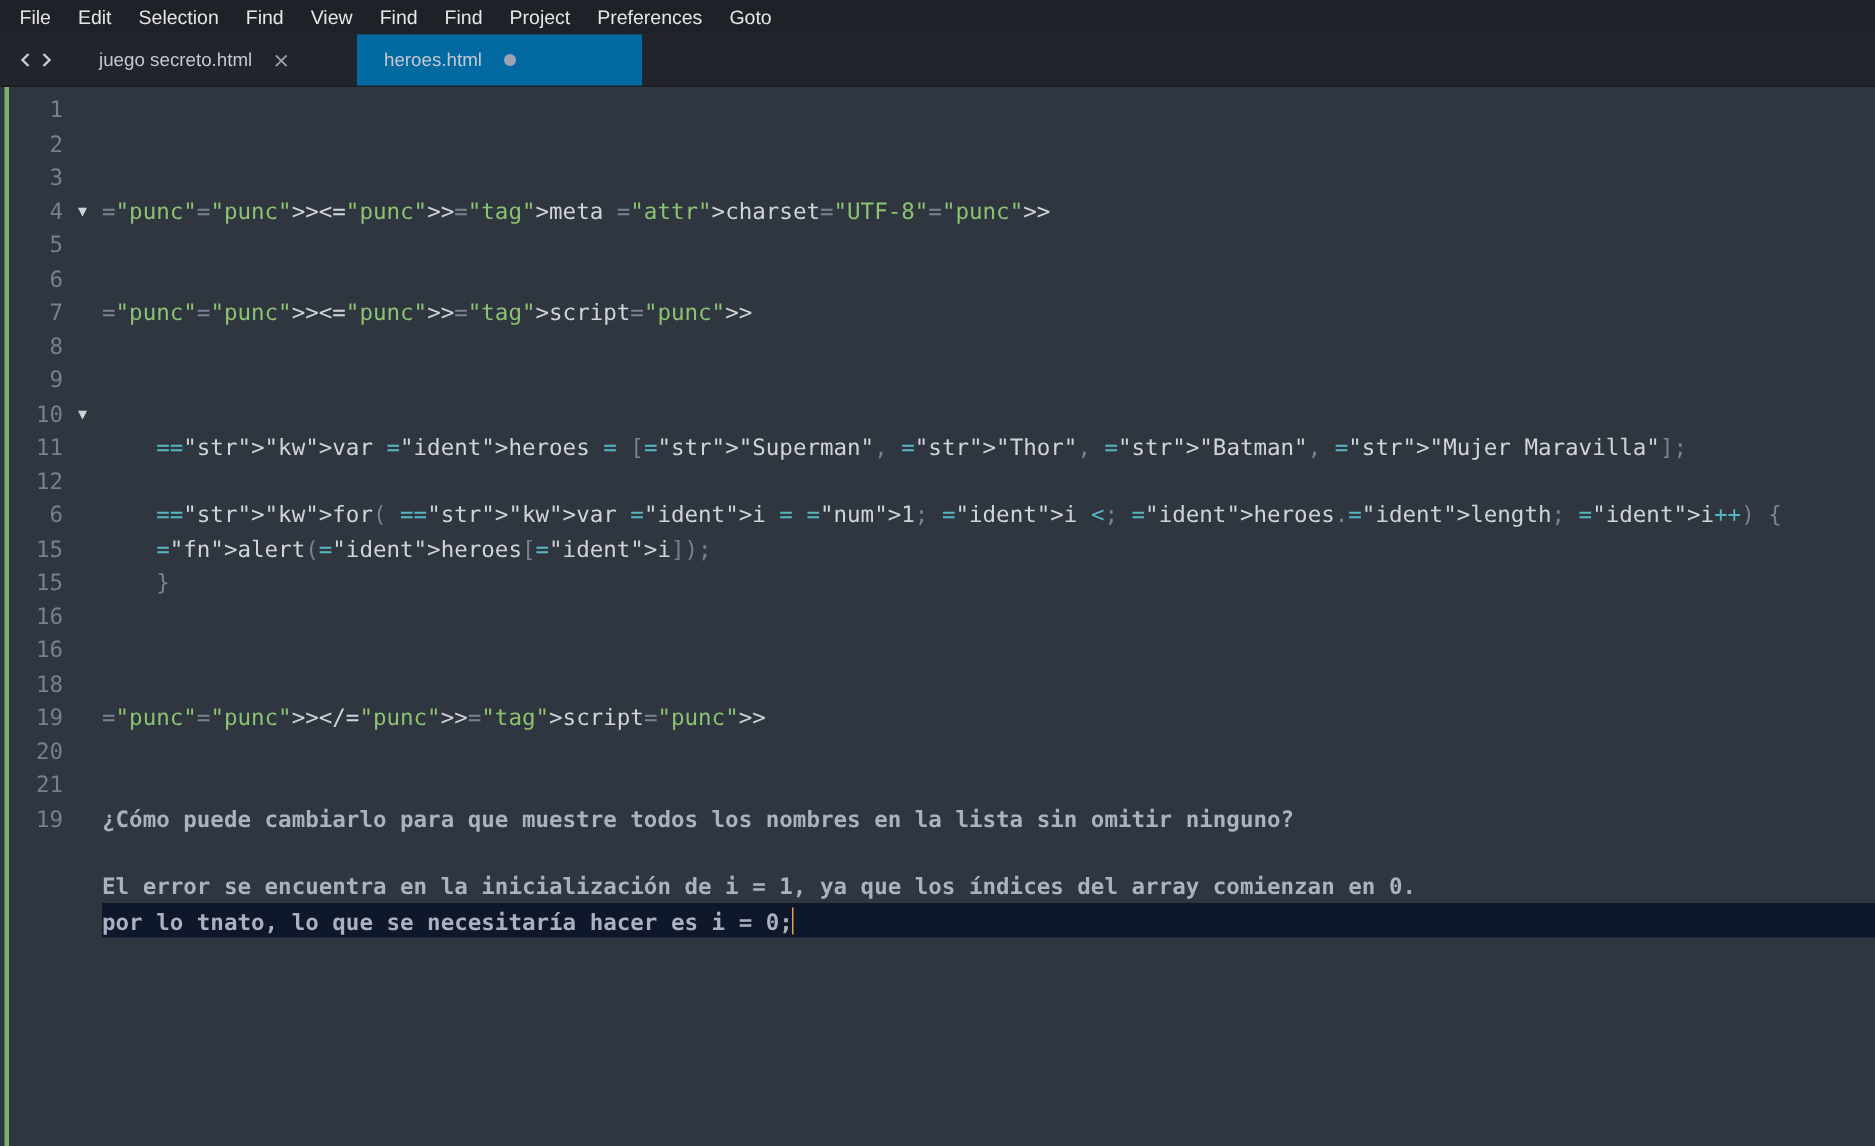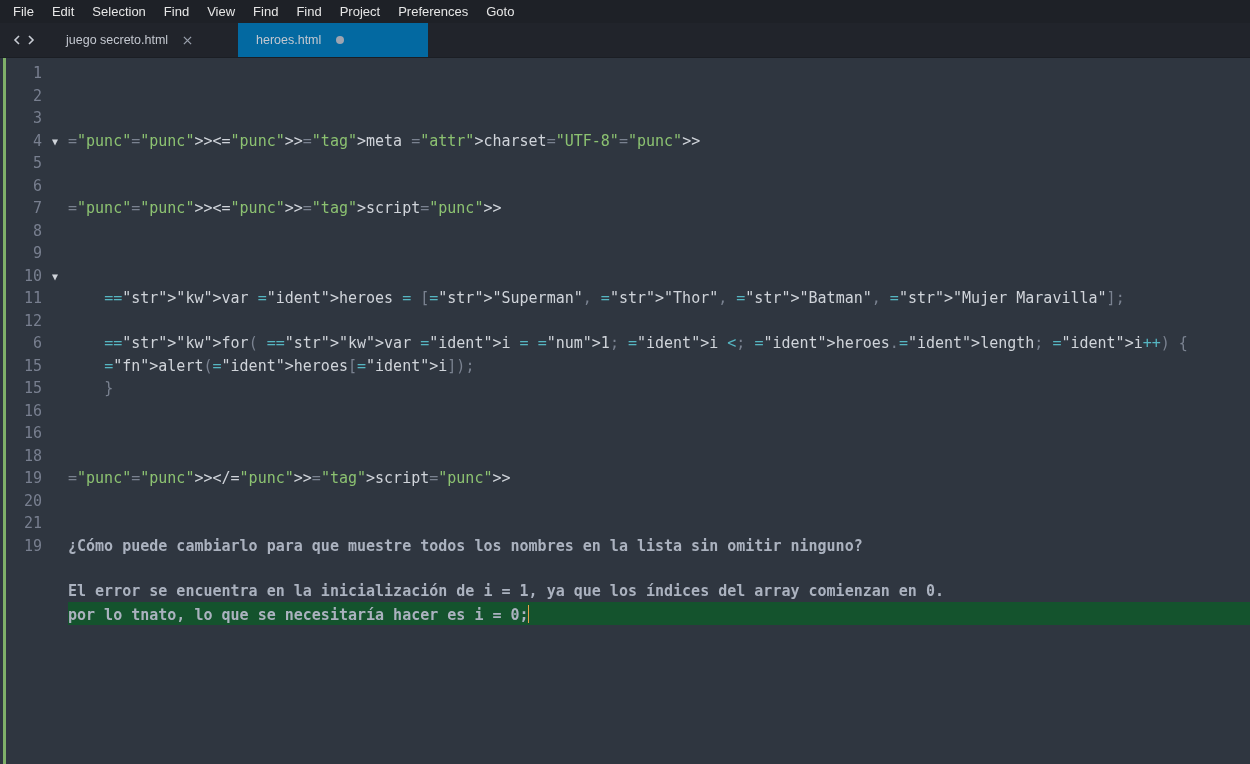--- a/index.html
+++ b/index.html
@@ -106,21 +106,21 @@
     color: #d0d4da;
   }
   .code {
     flex: 1;
     padding: 4px 0 0 4px;
     white-space: pre;
     color: #d0d4da;
     position: relative;
   }
   .row { height: 22.5px; }
-  .row.current { background: #14532d; }
+  .row.current { background: #0f172a; }
   .str   { color: #8cc271; }
   .punc  { color: #7a8290; }
   .op    { color: #56b6c2; }
   .white { color: #abb2bf; font-weight: bold; }
 
   .cursor {
     display: inline-block;
     width: 1.5px; height: 18px;
     background: #e5a24a;
     position: relative; top: 3px;

